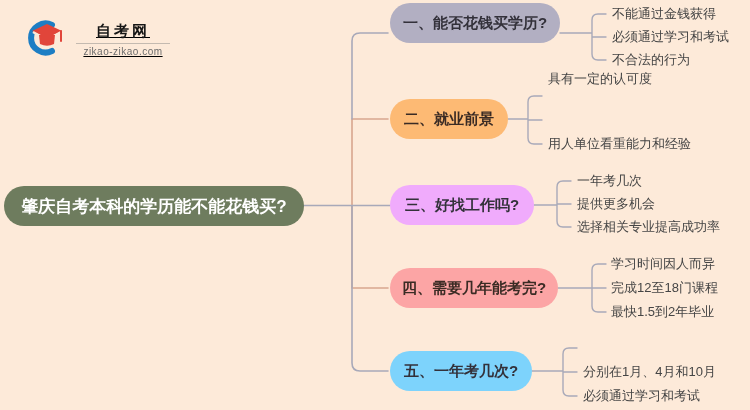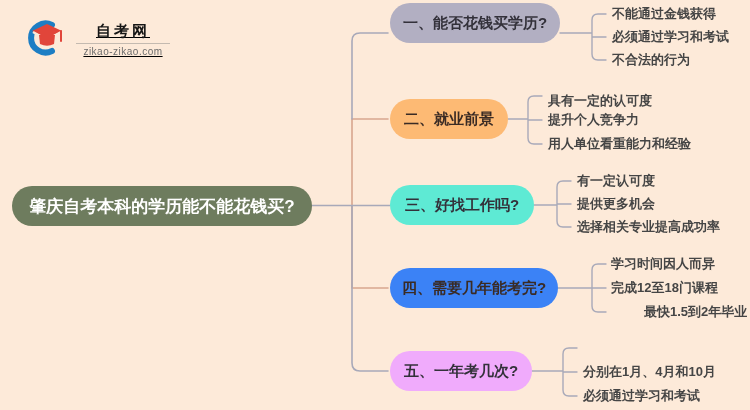--- a/index.html
+++ b/index.html
@@ -34,38 +34,37 @@
   .site-divider { width: 94px; height: 1px; background: #c4bab0; margin: 2px 0 2px 0; }
   .site-url { font-size: 10px; color: #6d6d6d; letter-spacing: 0.5px; line-height: 12px; }
   
   .pill {
     position: absolute;
     height: 40px; border-radius: 20px;
     display: flex; align-items: center; justify-content: center;
     white-space: nowrap;
   }
   .root-pill {
-    left: 12px; top: 186px; width: 300px;
+    left: 4px; top: 186px; width: 300px;
     font-size: 17px; font-weight: bold; color: #ffffff;
   }
   .branch-pill {
     left: 390px;
     font-size: 15px; font-weight: bold; color: #33313a;
   }
   .branch-pill.warm { color: #3a2b24; }
   .b1 { top: 3px;  width: 170px; }
   .b2 { top: 99px;  width: 118px; }
   .b3 { top: 185px; width: 144px; }
   .b4 { top: 268px; width: 168px; }
   .b5 { top: 351px; width: 142px; }
   .child {
     position: absolute;
     font-size: 13px; color: #454545; line-height: 18px;
     white-space: nowrap;
-    font-weight: bold;
   }
 </style>
 </head>
 <body>
 
 <div class="canvas" style="background-color: rgb(253, 234, 217);">
 
   <svg class="connectors" viewBox="0 0 750 410" fill="none" stroke-linecap="round" stroke-linejoin="round">
 
     <g stroke-width="1.6">
@@ -103,31 +102,30 @@
   </div>
 
   <div class="pill root-pill" style="background-color: rgb(110, 124, 94);">肇庆自考本科的学历能不能花钱买?</div>
 
   <div class="pill branch-pill b1" style="background-color: rgb(178, 175, 194);">一、能否花钱买学历?</div>
   <span class="child" style="left:612px; top:5px">不能通过金钱获得</span>
   <span class="child" style="left:612px; top:51px">不合法的行为</span>
   <span class="child" style="left:612px; top:28px">必须通过学习和考试</span>
 
   <div class="pill branch-pill warm b2" style="background-color: #fdba74;">二、就业前景</div>
-  <span class="child" style="left:548px; top:92px">具有一定的认可度</span>
-  <span class="child" style="left:548px; top:111px">提升个人竞争力</span>
+  <span class="child" style="left:548px; top:70px">具有一定的认可度</span>
   <span class="child" style="left:548px; top:135px">用人单位看重能力和经验</span>
 
-  <div class="pill branch-pill b3" style="background-color: #5eead4;">三、好找工作吗?</div>
-  <span class="child" style="left:577px; top:172px">有一定认可度</span>
+  <div class="pill branch-pill b3" style="background-color: #f0abfc;">三、好找工作吗?</div>
+  <span class="child" style="left:577px; top:172px">一年考几次</span>
   <span class="child" style="left:577px; top:218px">选择相关专业提高成功率</span>
   <span class="child" style="left:577px; top:195px">提供更多机会</span>
 
-  <div class="pill branch-pill warm b4" style="background-color: #3b82f6;">四、需要几年能考完?</div>
+  <div class="pill branch-pill warm b4" style="background-color: #fca5a5;">四、需要几年能考完?</div>
   <span class="child" style="left:611px; top:255px">学习时间因人而异</span>
   <span class="child" style="left:611px; top:279px">完成12至18门课程</span>
-  <span class="child" style="left:644px; top:303px">最快1.5到2年毕业</span>
+  <span class="child" style="left:611px; top:303px">最快1.5到2年毕业</span>
 
-  <div class="pill branch-pill b5" style="background-color: #f0abfc;">五、一年考几次?</div>
+  <div class="pill branch-pill b5" style="background-color: #7dd3fc;">五、一年考几次?</div>
   <span class="child" style="left:583px; top:363px">分别在1月、4月和10月</span>
   <span class="child" style="left:583px; top:387px">必须通过学习和考试</span>
 
 </div>
 
 </body></html>

